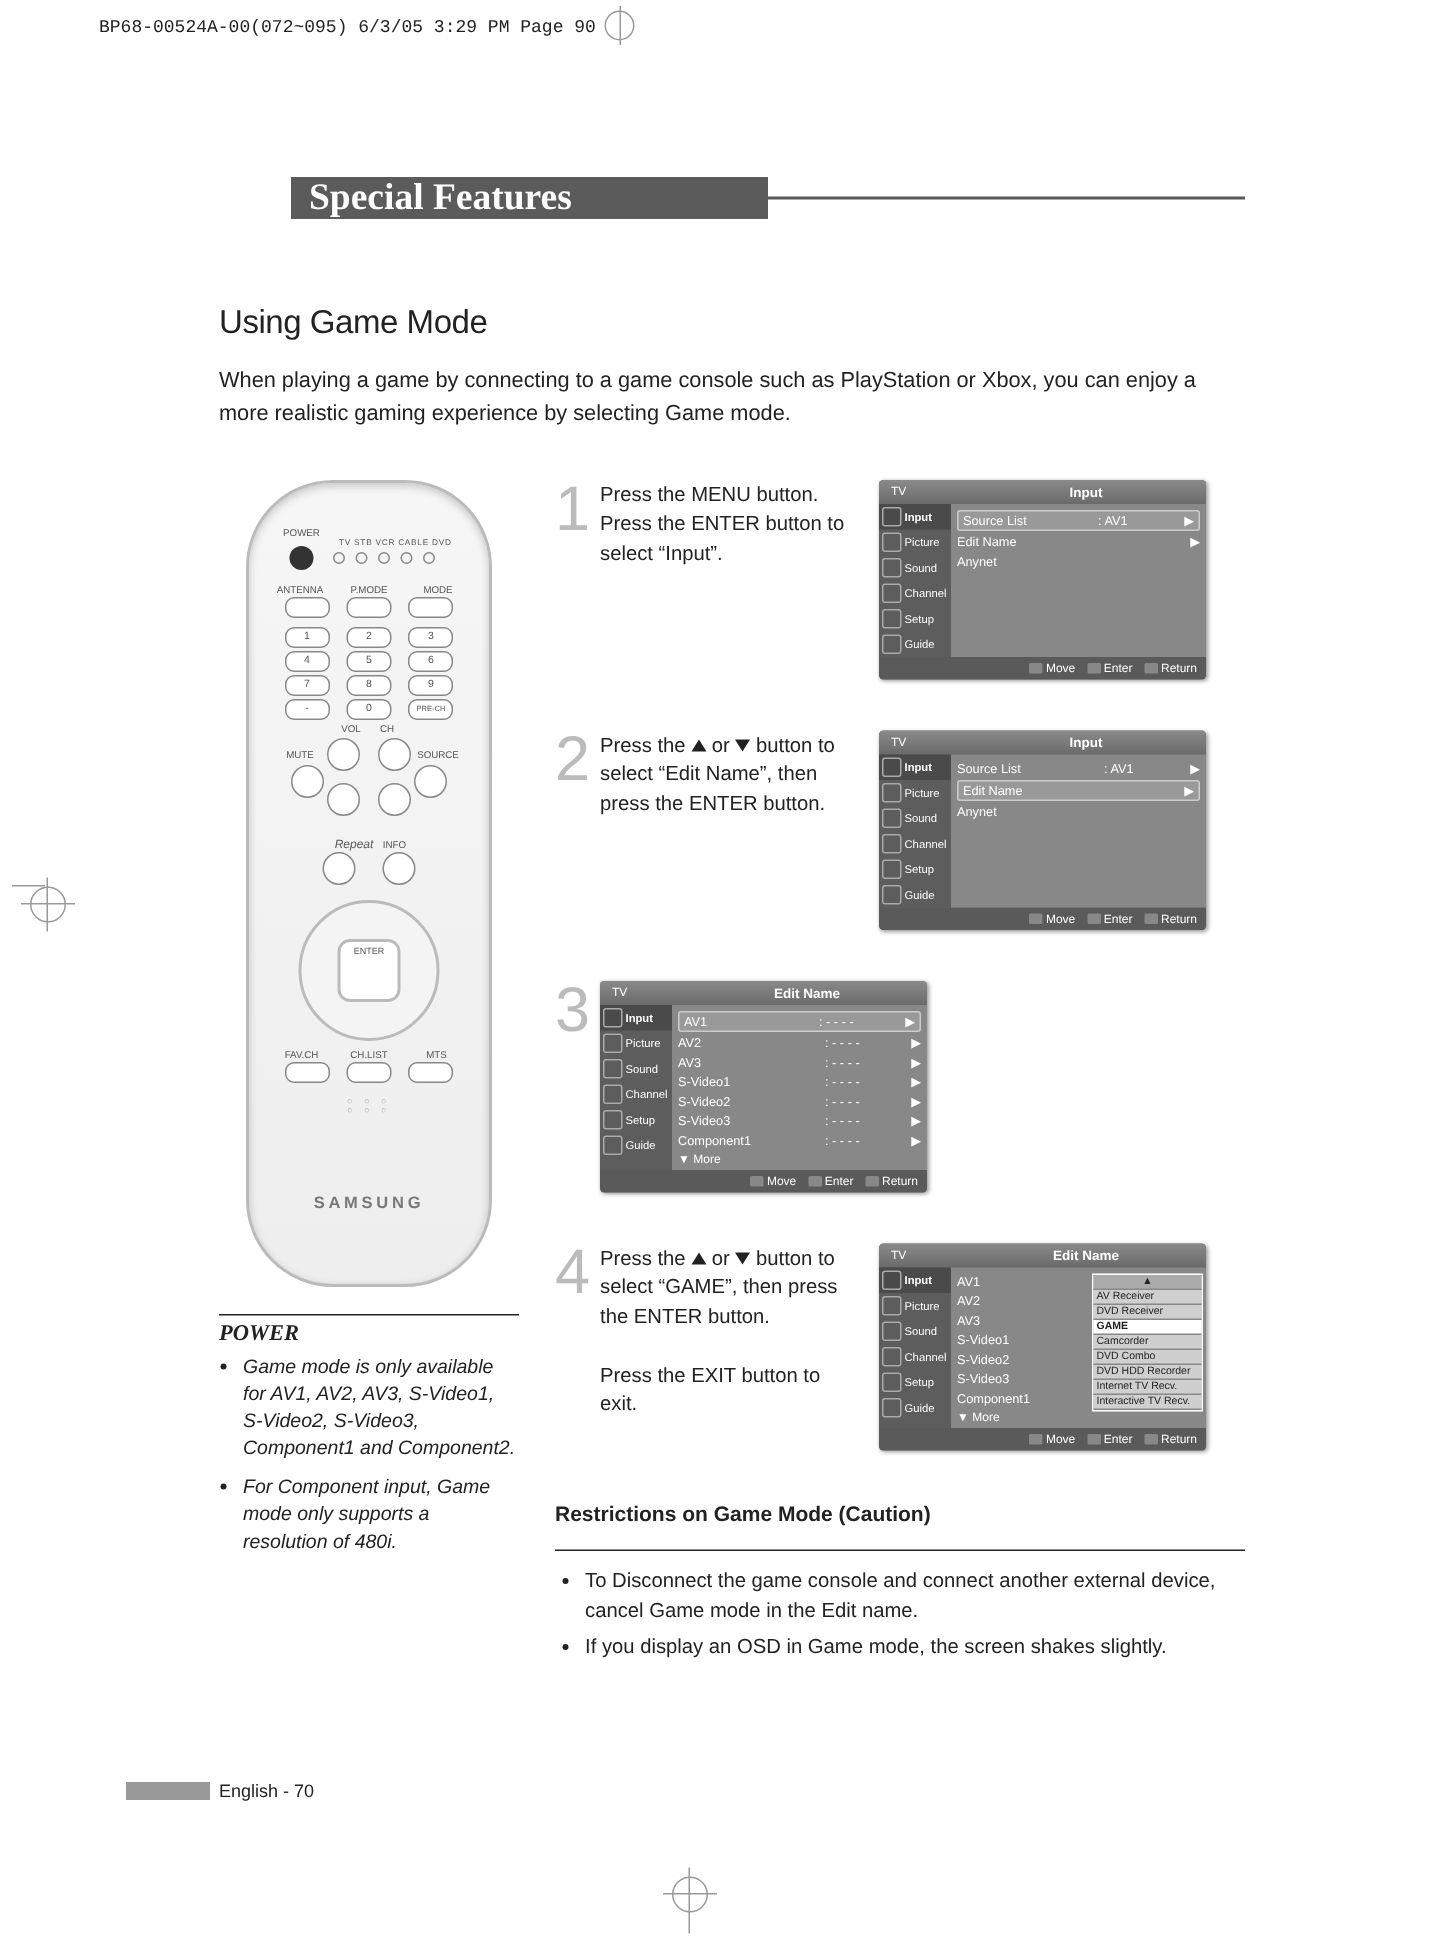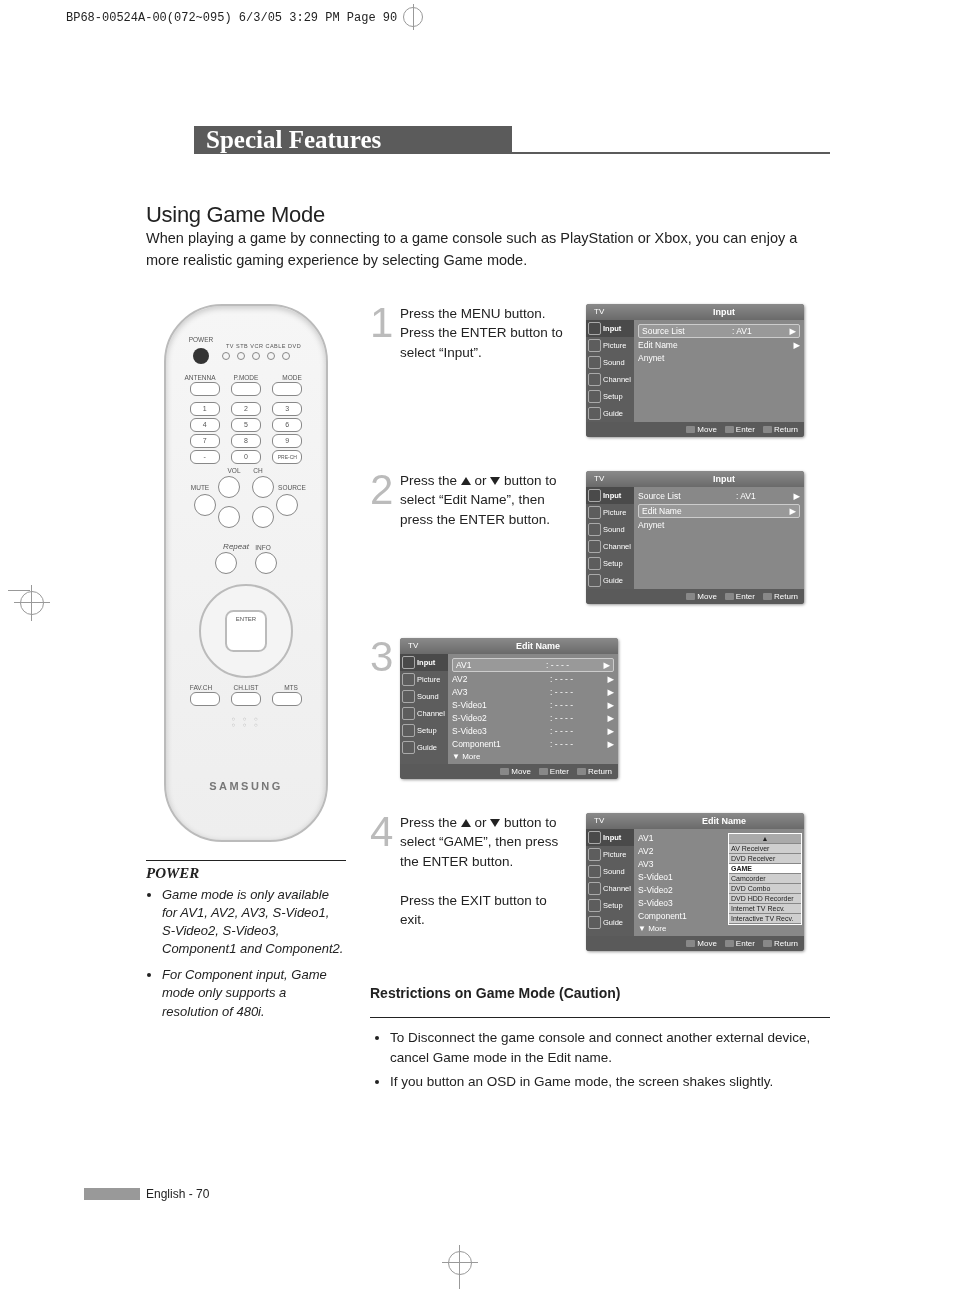--- a/index.html
+++ b/index.html
@@ -10,25 +10,25 @@
 .regside{position:absolute;left:0;top:590px}
 .regside .bar{width:22px;border-top:1px solid #999}
 .regside .circ{width:22px;height:22px;border:1px solid #999;border-radius:50%;margin-left:12px;position:relative}
 .regside .circ::before{content:'';position:absolute;width:36px;border-top:1px solid #999;left:-7px;top:10px}
 .regside .circ::after{content:'';position:absolute;height:36px;border-left:1px solid #999;top:-7px;left:10px}
 .regbot{position:absolute;left:440px;top:1251px}
 .regbot .circ{width:22px;height:22px;border:1px solid #999;border-radius:50%;position:relative}
 .regbot .circ::before{content:'';position:absolute;width:36px;border-top:1px solid #999;left:-7px;top:10px}
 .regbot .circ::after{content:'';position:absolute;height:44px;border-left:1px solid #999;top:-7px;left:10px}
 .content{position:absolute;left:138px;top:110px;right:116px}
-.titlebar{display:flex;align-items:flex-end;height:44px;margin-bottom:48px}
+.titlebar{display:flex;align-items:center;height:44px;margin-bottom:48px}
 .titlebar .lgrey{width:48px;background:#ccc;margin-right:-48px}
 .titlebar .dark{flex:0 0 306px;background:#5b5b5b;color:#fff;font-family:Georgia,'Times New Roman',serif;font-weight:bold;font-size:25px;display:flex;align-items:center;padding-left:12px;margin-left:48px}
 .titlebar .tail{flex:1;border-top:2px solid #5b5b5b;margin-top:0}
-.sect{font-family:'Trebuchet MS',Helvetica,sans-serif;font-size:22px;letter-spacing:-0.3px}
+.sect{font-family:'Trebuchet MS',Helvetica,sans-serif;font-size:22px;margin-bottom:16px;letter-spacing:-0.3px}
 .intro{font-size:14.5px;line-height:1.5;margin-bottom:32px}
 .cols{display:flex;gap:24px}
 .left{flex:0 0 200px}
 .right{flex:1}
 .remote{background:linear-gradient(#f6f6f6,#eee);border:2px solid #bbb;border-radius:58px;width:160px;height:534px;margin:0 auto;box-shadow:0 2px 6px rgba(0,0,0,0.2) inset;position:relative;font-size:6.5px;text-align:center;color:#555}
 .remote .lbl{position:absolute;transform:translateX(-50%)}
 .remote .pwr{position:absolute;left:27px;top:42px;width:16px;height:16px;border-radius:50%;background:#333}
 .remote .txtrow{position:absolute;top:37px;left:60px;font-size:5.5px;letter-spacing:0.5px}
 .remote .dots5{position:absolute;top:46px;left:56px;display:flex;gap:7px}
 .remote .dot{width:6px;height:6px;border:1px solid #888;border-radius:50%}
@@ -458,21 +458,21 @@
                 <span>Move</span>
                 <span>Enter</span>
                 <span>Return</span>
               </div>
     </div>
   </div>
 
   <div class="restr">Restrictions on Game Mode (Caution)</div>
   <ul class="restr-list">
     <li>To Disconnect the game console and connect another external device, cancel Game mode in the Edit name.</li>
-    <li>If you button an OSD in Game mode, the screen shakes slightly.</li>
+    <li>If you display an OSD in Game mode, the screen shakes slightly.</li>
   </ul>
 </div>
 </div>
 </div>
 
 <div class="footer">
       <div class="blk"></div>
       <span>English - 70</span>
     </div>
 </div>

